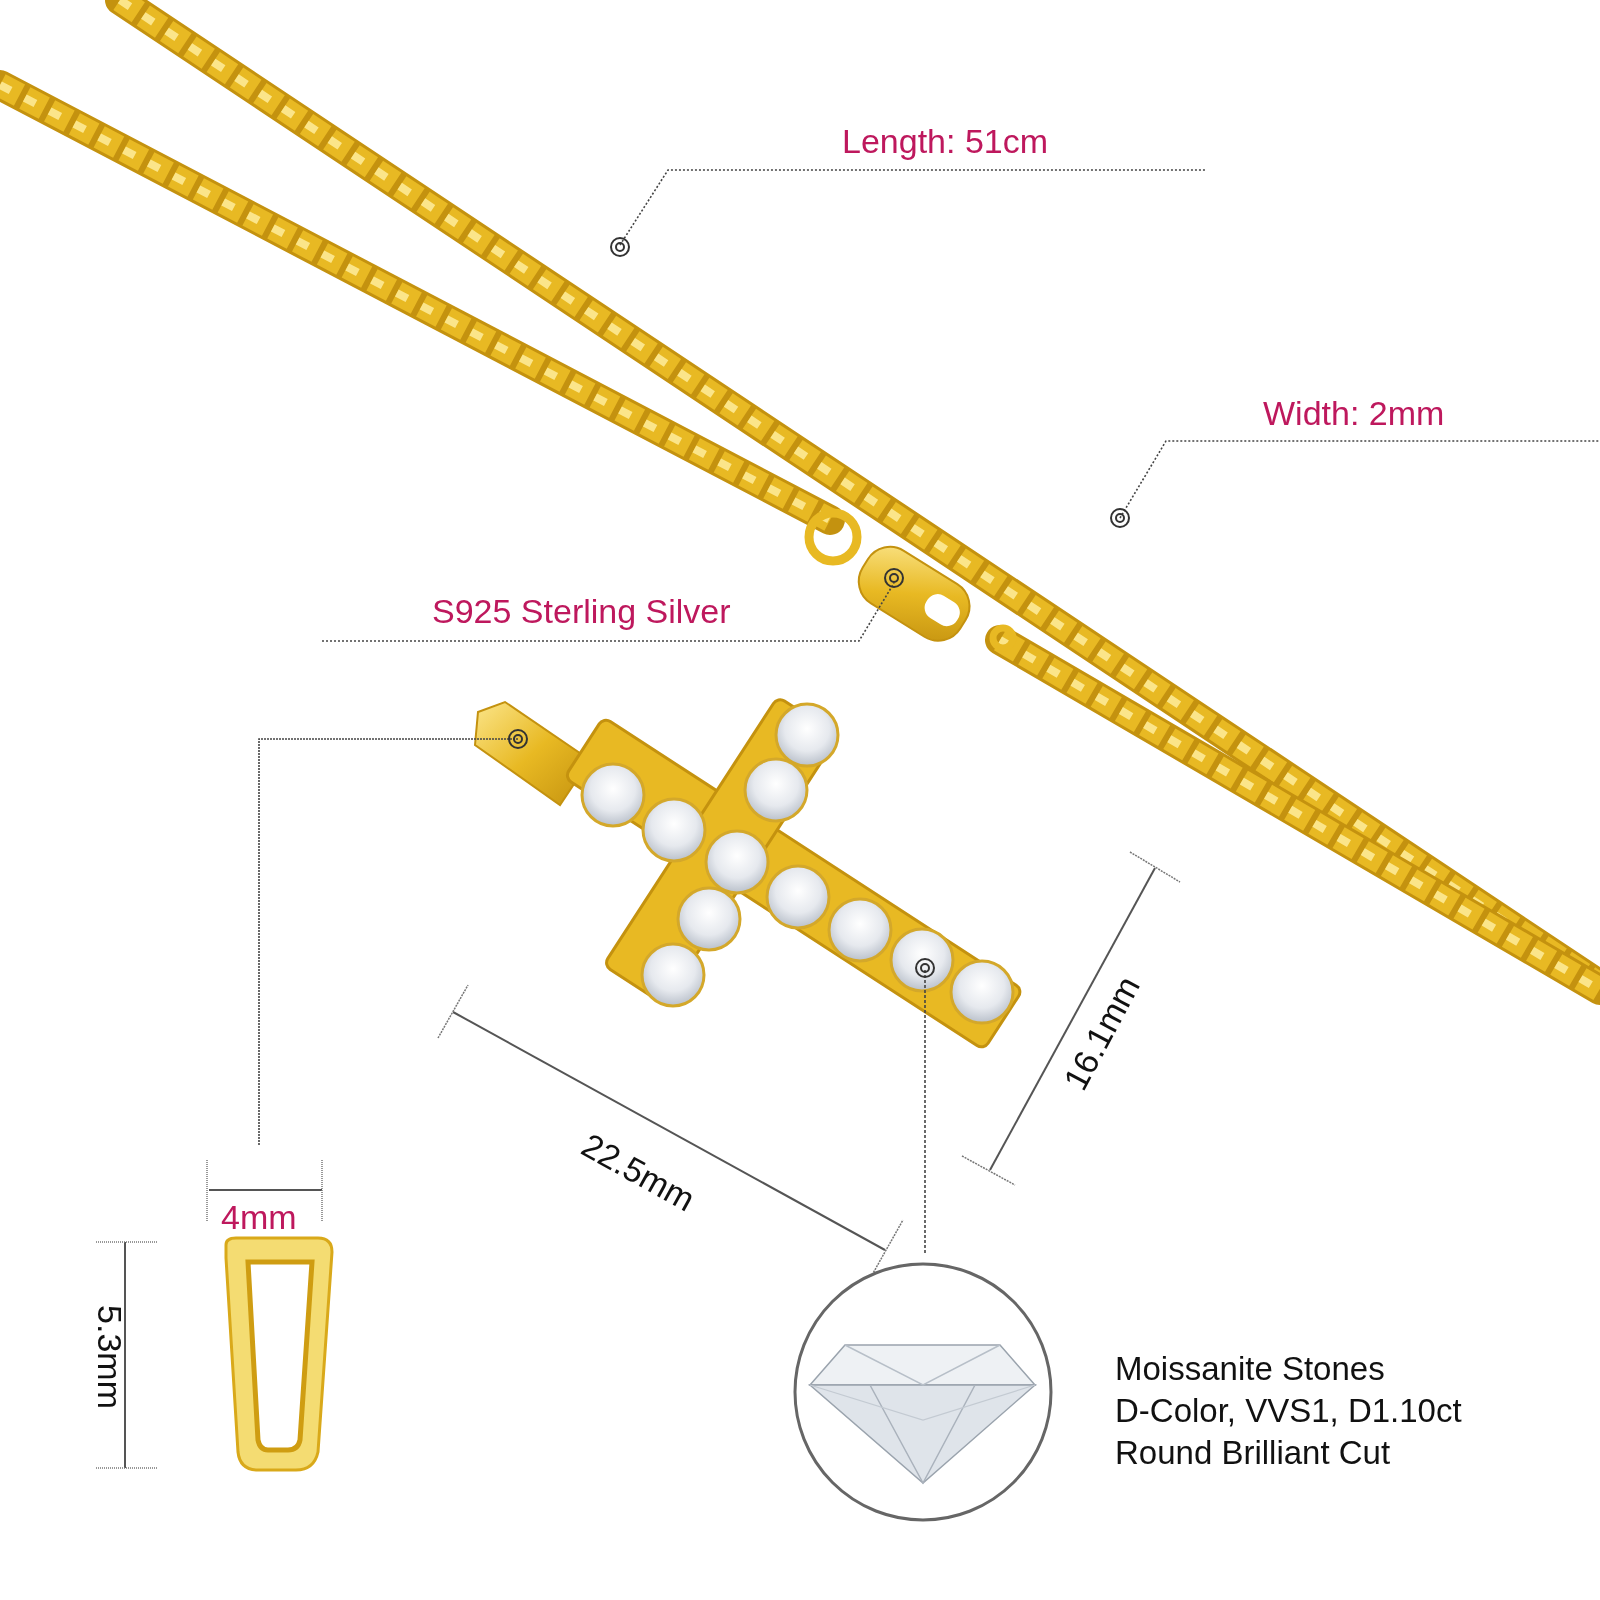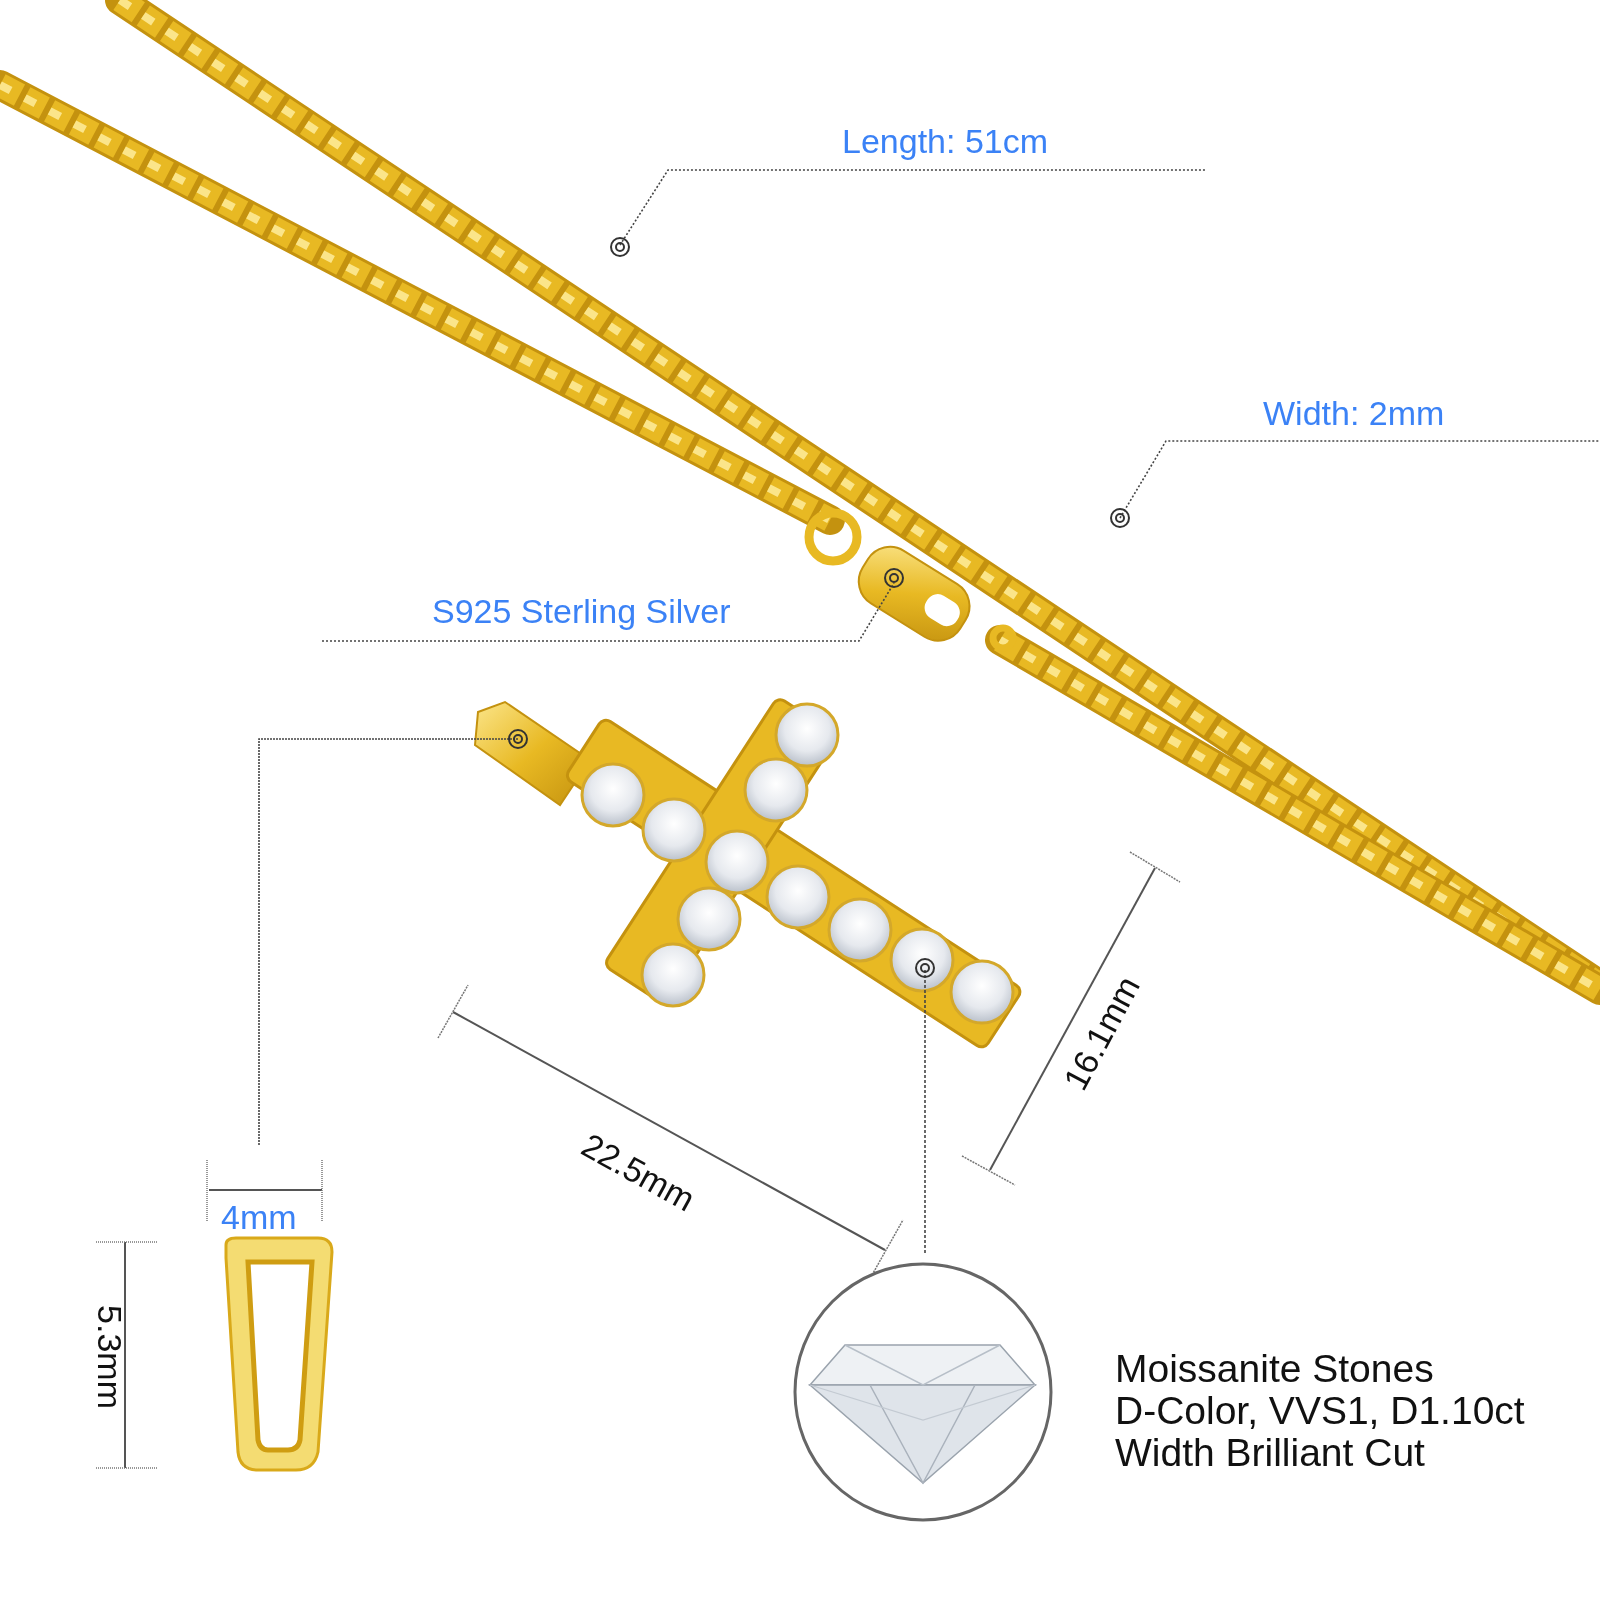--- a/index.html
+++ b/index.html
@@ -1,20 +1,20 @@
 <!DOCTYPE html>
 <html><head>
 <meta charset="utf-8">
 <style>
   html, body { margin: 0; padding: 0; background: #ffffff; }
   body { width: 1600px; height: 1600px; position: relative; overflow: hidden;
          font-family: "Liberation Sans", "DejaVu Sans", sans-serif; color: #111111; }
   #art { position: absolute; left: 0; top: 0; width: 1600px; height: 1600px; }
-  .label { position: absolute; font-size: 34px; line-height: 1; white-space: nowrap; color: #3b82f6; }
-  .spec-block { position: absolute; left: 1115px; top: 1348px; font-size: 39px; line-height: 42px; color: #111; }
+  .label { position: absolute; font-size: 34px; line-height: 1; white-space: nowrap; color: #be185d; }
+  .spec-block { position: absolute; left: 1115px; top: 1348px; font-size: 33px; line-height: 42px; color: #111; }
   .spec-block div { white-space: nowrap; }
   .rot { position: absolute; font-size: 34px; line-height: 1; white-space: nowrap; transform-origin: center center; }
 </style>
 </head>
 <body>
 
 <svg id="art" viewBox="0 0 1600 1600" xmlns="http://www.w3.org/2000/svg">
   <defs>
     <pattern id="chainPat" x="0" y="0" width="40" height="30" patternUnits="userSpaceOnUse">
       <rect width="40" height="30" fill="none"></rect>
@@ -155,14 +155,14 @@
 <div class="label" style="left:432px; top:594px;">S925 Sterling Silver</div>
 
 <div class="rot" style="left:577px; top:1155px; transform: rotate(29deg);">22.5mm</div>
 <div class="rot" style="left:1040px; top:1016px; transform: rotate(-62deg);">16.1mm</div>
 <div class="label" style="left:221px; top:1152px;margin-top:48px;">4mm</div>
 <div class="rot" style="left:58px; top:1340px; transform: rotate(90deg);">5.3mm</div>
 
 <div class="spec-block">
   <div>Moissanite Stones</div>
   <div>D-Color, VVS1, D1.10ct</div>
-  <div>Width Brilliant Cut</div>
+  <div>Round Brilliant Cut</div>
 </div>
 
 </body></html>

